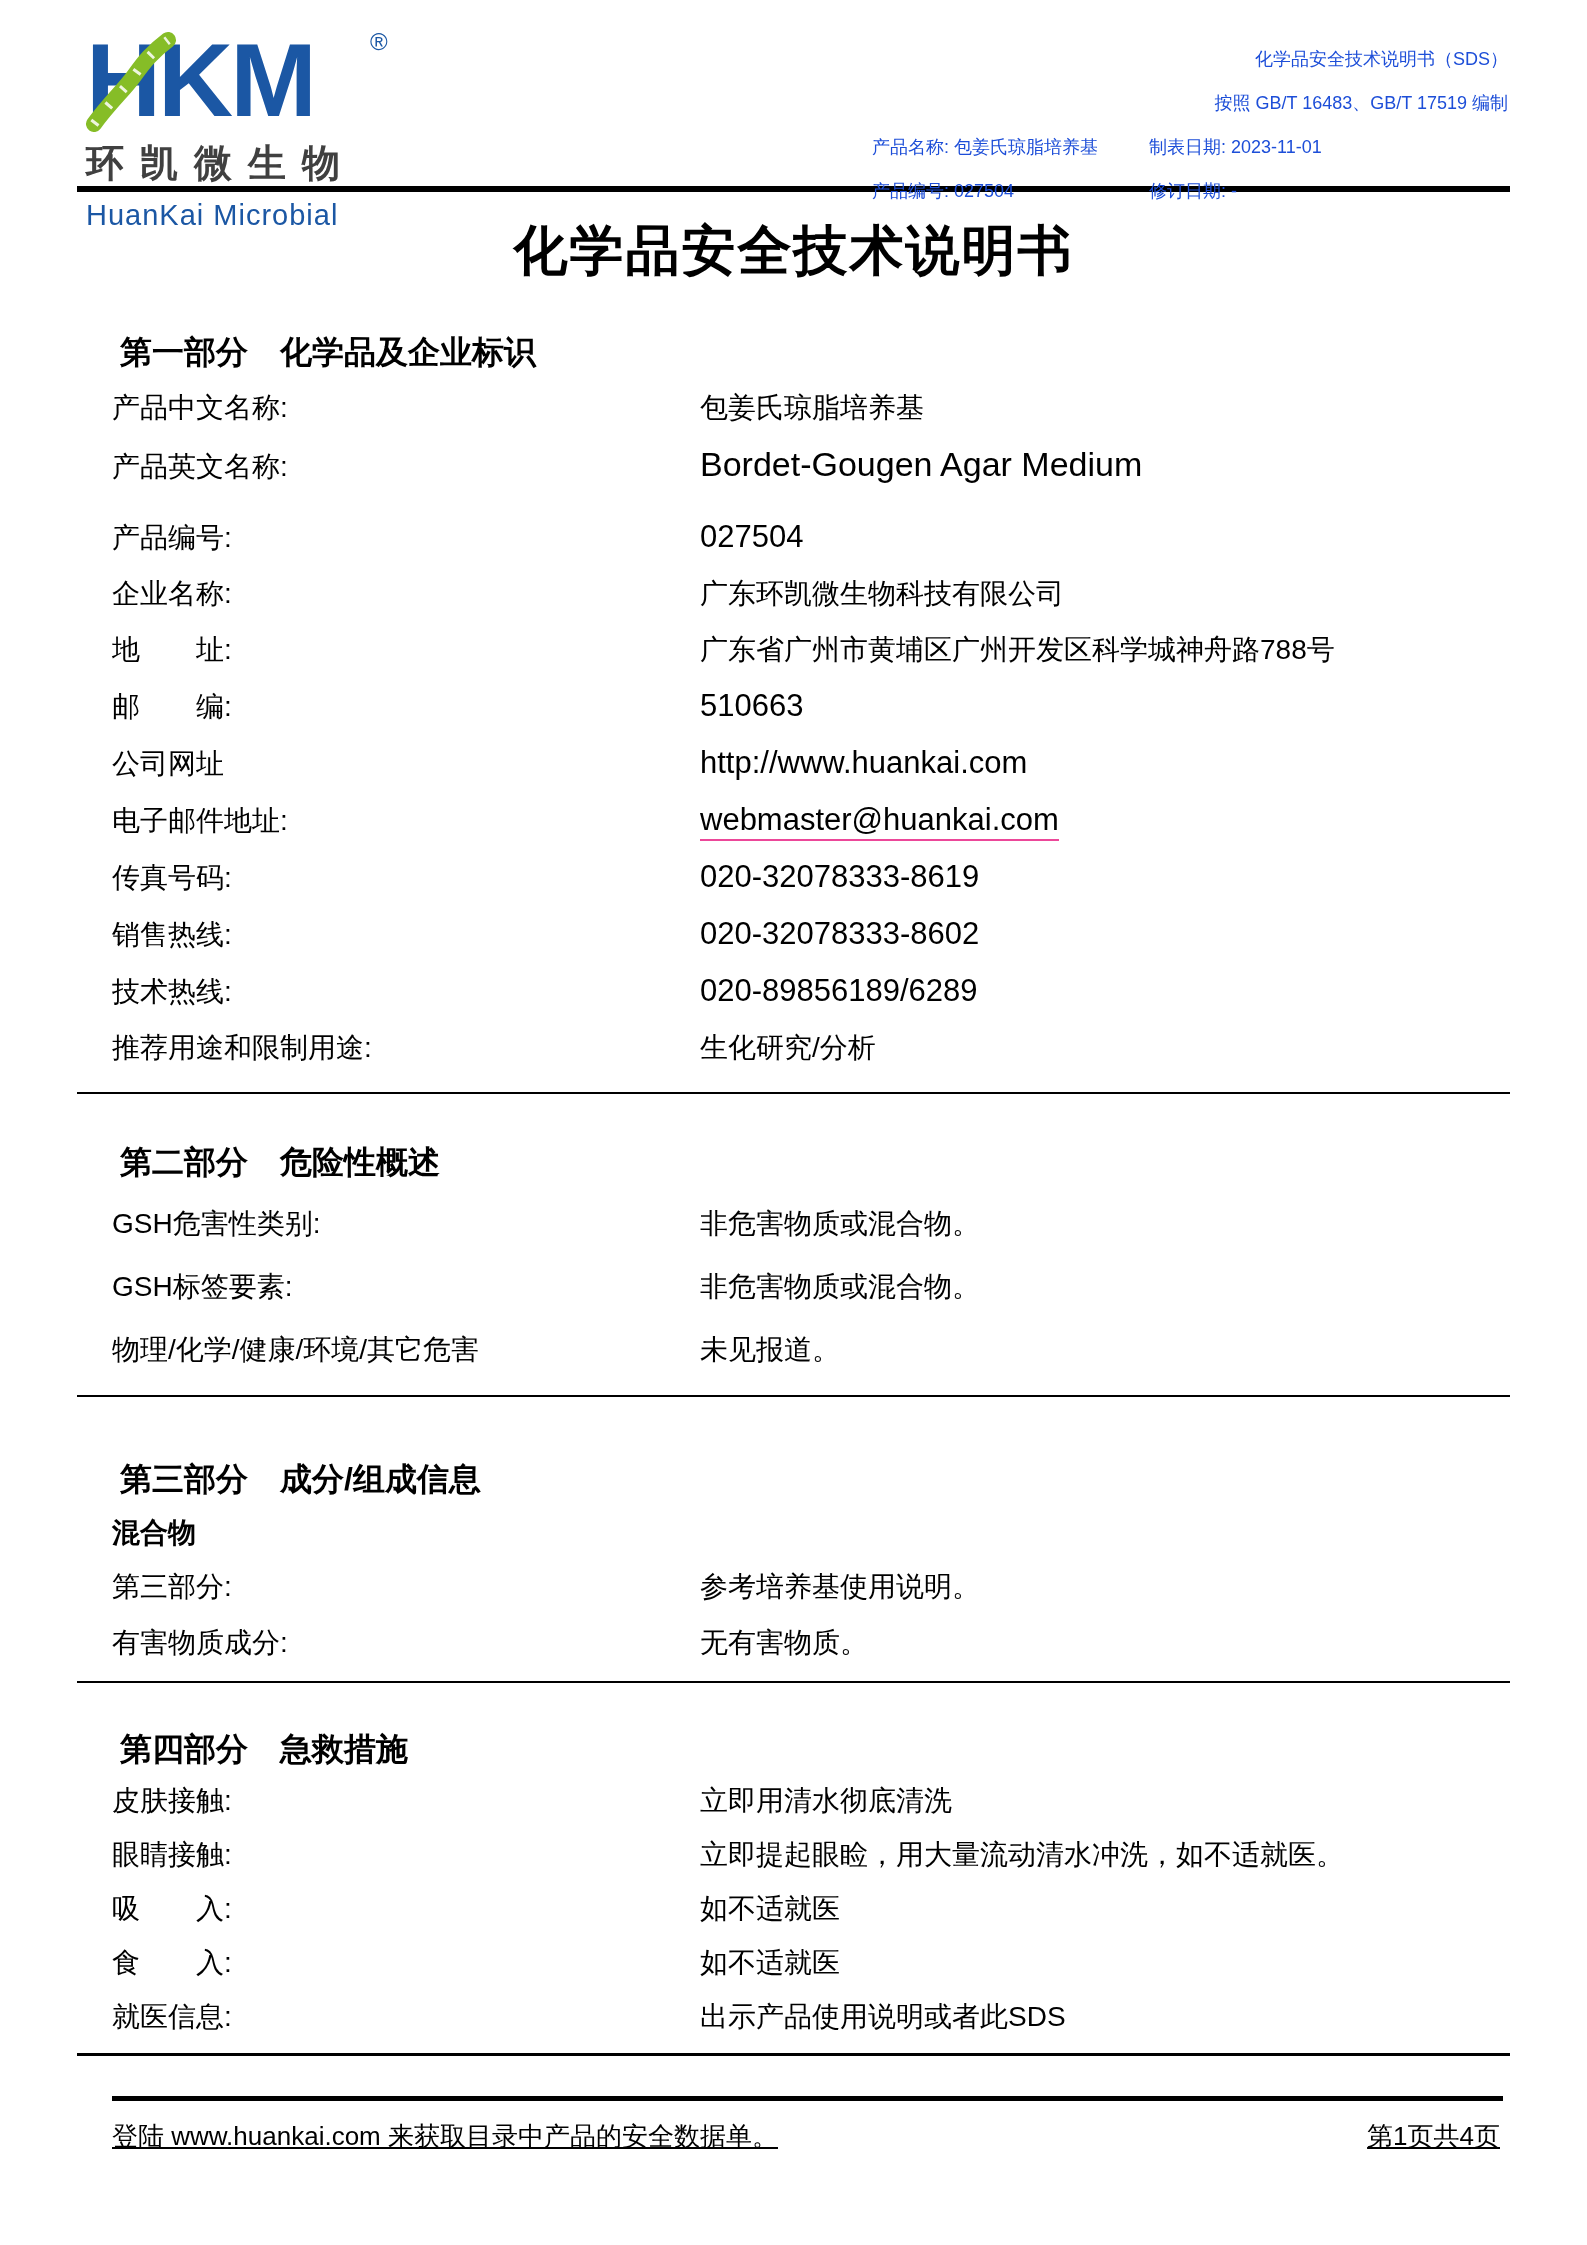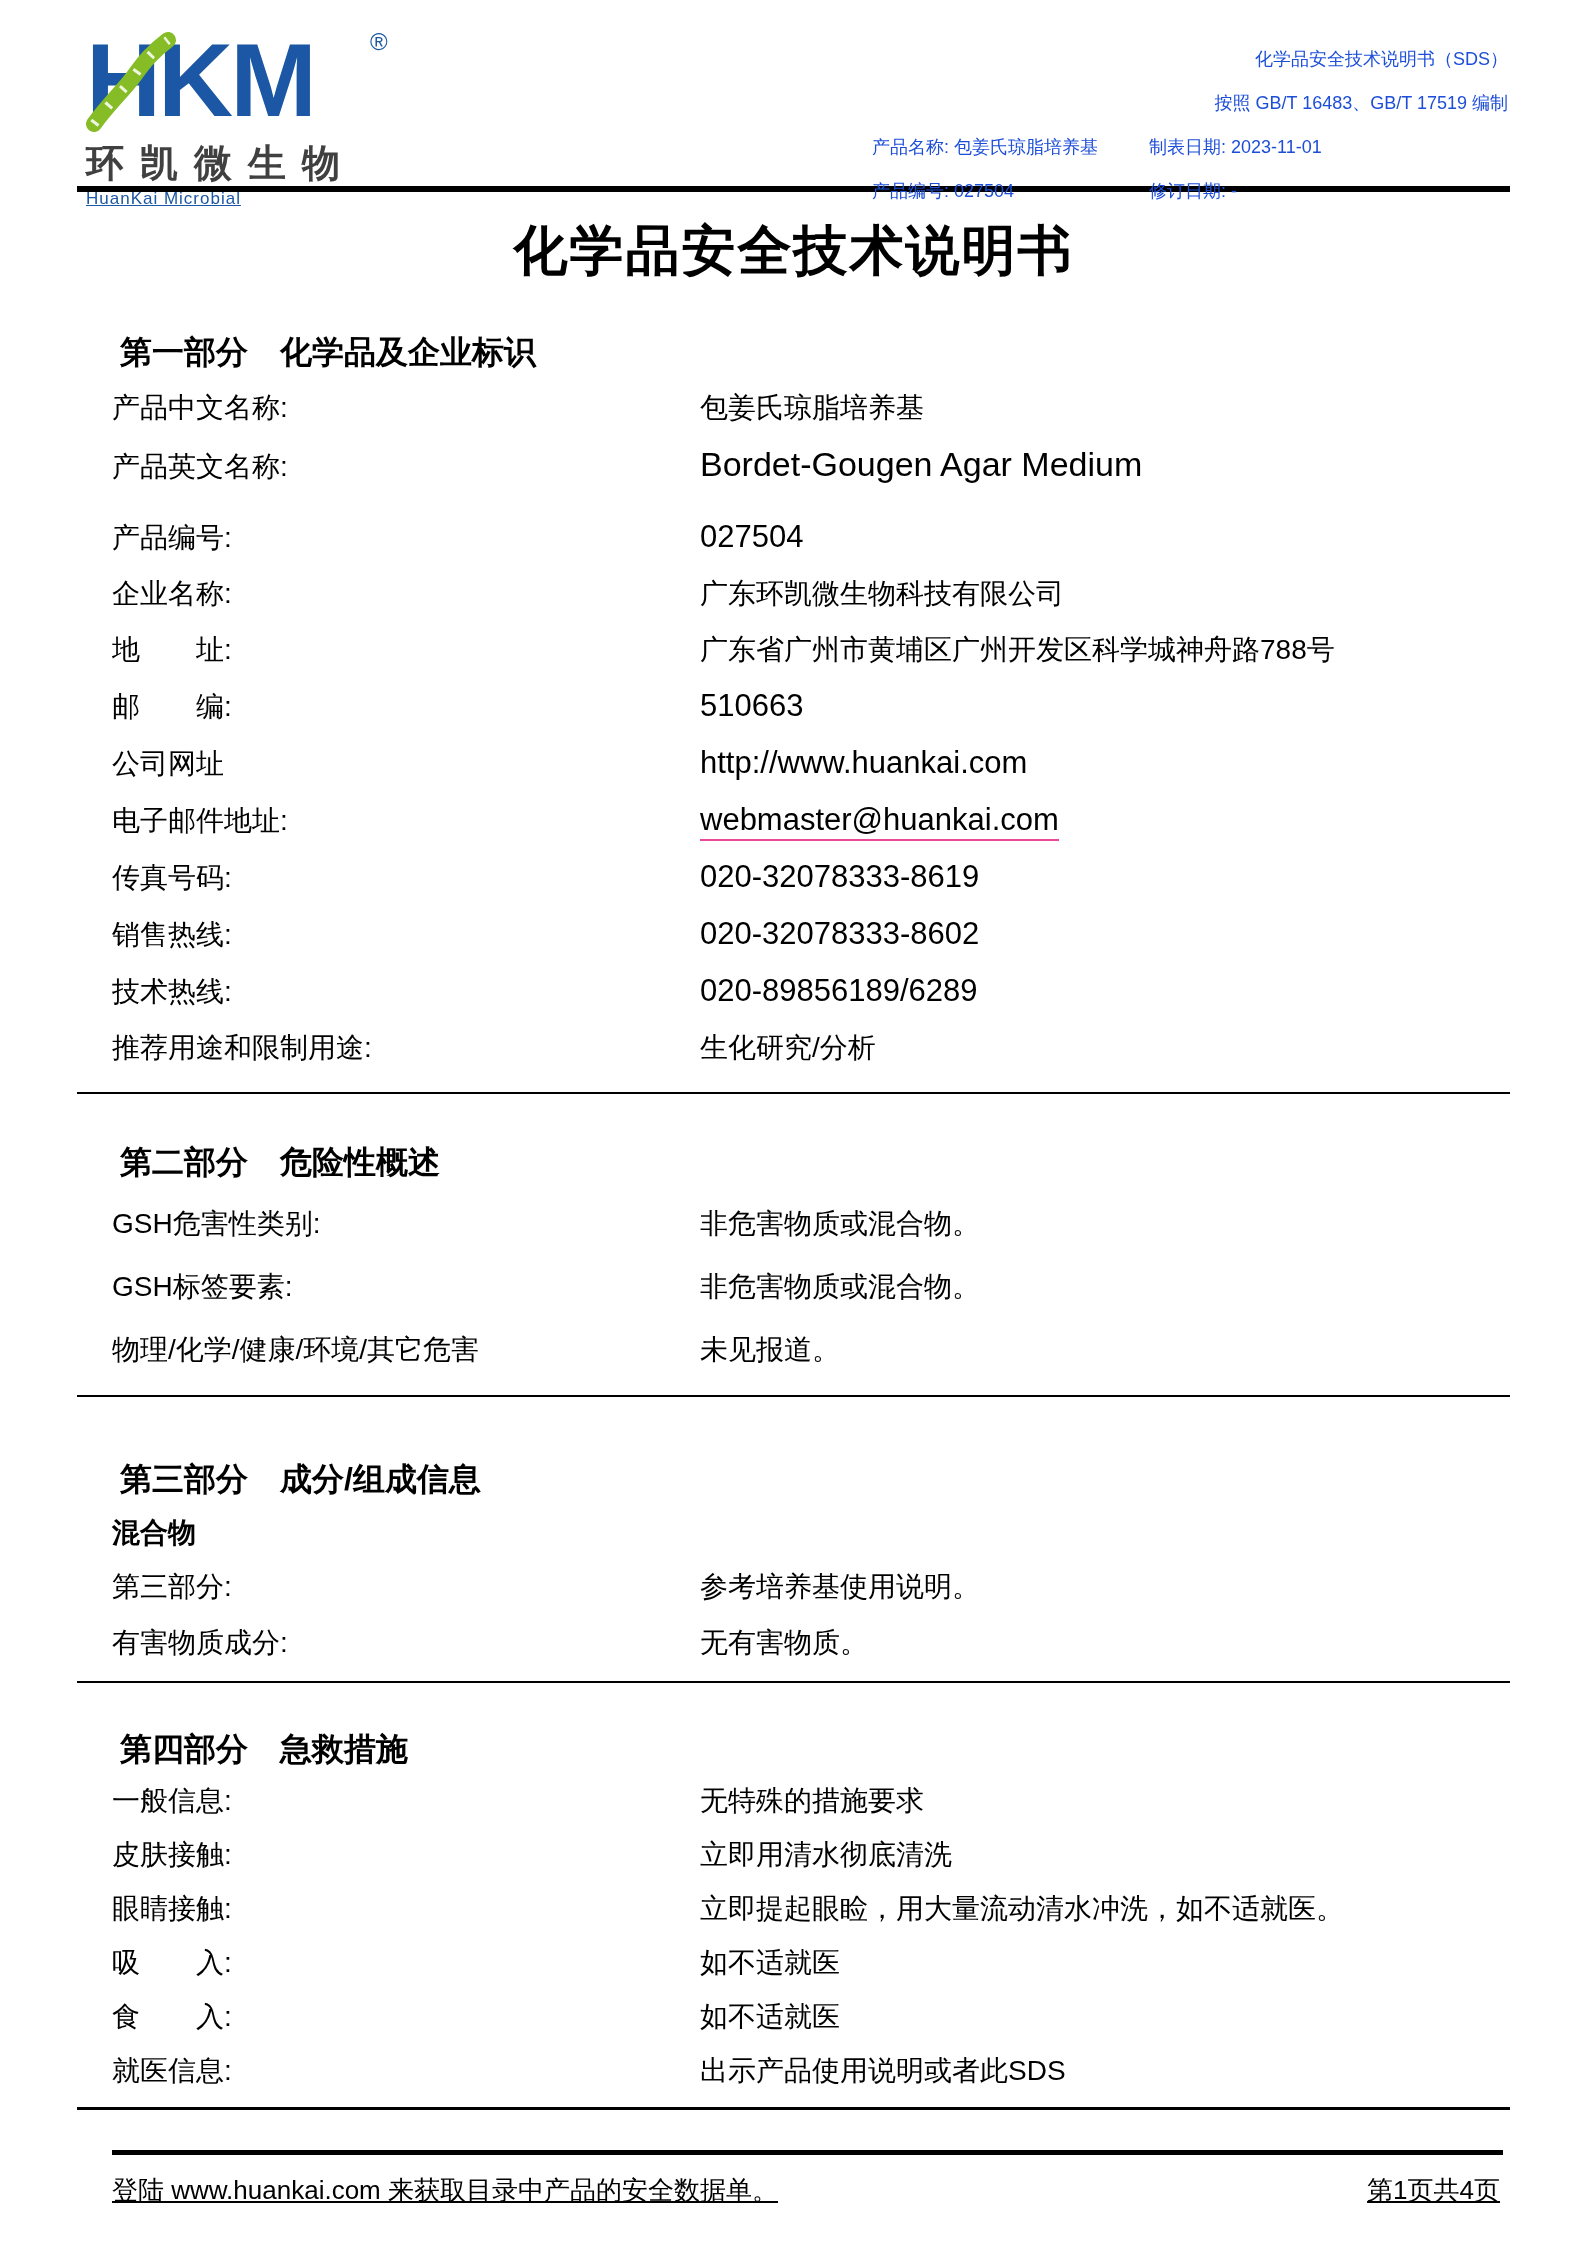--- a/index.html
+++ b/index.html
@@ -15,22 +15,22 @@
   .header{
     display:flex;justify-content:space-between;align-items:flex-start;
     padding:26px 79px 0 86px;height:186px;box-sizing:border-box;
   }
   .logo{width:310px;}
   .logo-cn{
     color:#404040;font-size:38px;font-weight:600;
     letter-spacing:16px;margin-top:2px;white-space:nowrap;
   }
   .logo-en{
-    color:#1b57a4;font-size:17px;font-weight:400;
-    letter-spacing:1px;margin-top:0;white-space:nowrap;text-decoration:underline;
+    color:#1b57a4;font-size:29px;font-weight:400;
+    letter-spacing:1px;margin-top:10px;white-space:nowrap;
   }
   .header-info{
     width:636px;margin-top:16px;font-size:18px;line-height:34px;color:#1d4ed8;
   }
   .hi-line{margin-bottom:10px;white-space:nowrap;}
   .hi-right{text-align:right;}
   .hi-grid{display:grid;grid-template-columns:277px auto;}
 
   
   .rule{background:#000;margin:0 77px;}
@@ -195,24 +195,20 @@
     <div class="row">
       <span class="label">有害物质成分:</span>
       <span class="value">无有害物质。</span>
     </div>
   </div>
   <div class="rule rule-thin" style="margin-top:6px;"></div>
 
   <div class="sec-heading s4">第四部分　急救措施</div>
   <div class="rows s4">
     <div class="row">
-      <span class="label">一般信息:</span>
-      <span class="value">无特殊的措施要求</span>
-    </div>
-    <div class="row">
       <span class="label">皮肤接触:</span>
       <span class="value">立即用清水彻底清洗</span>
     </div>
     <div class="row">
       <span class="label">眼睛接触:</span>
       <span class="value">立即提起眼睑，用大量流动清水冲洗，如不适就医。</span>
     </div>
     <div class="row">
       <span class="label">吸　　入:</span>
       <span class="value">如不适就医</span>

